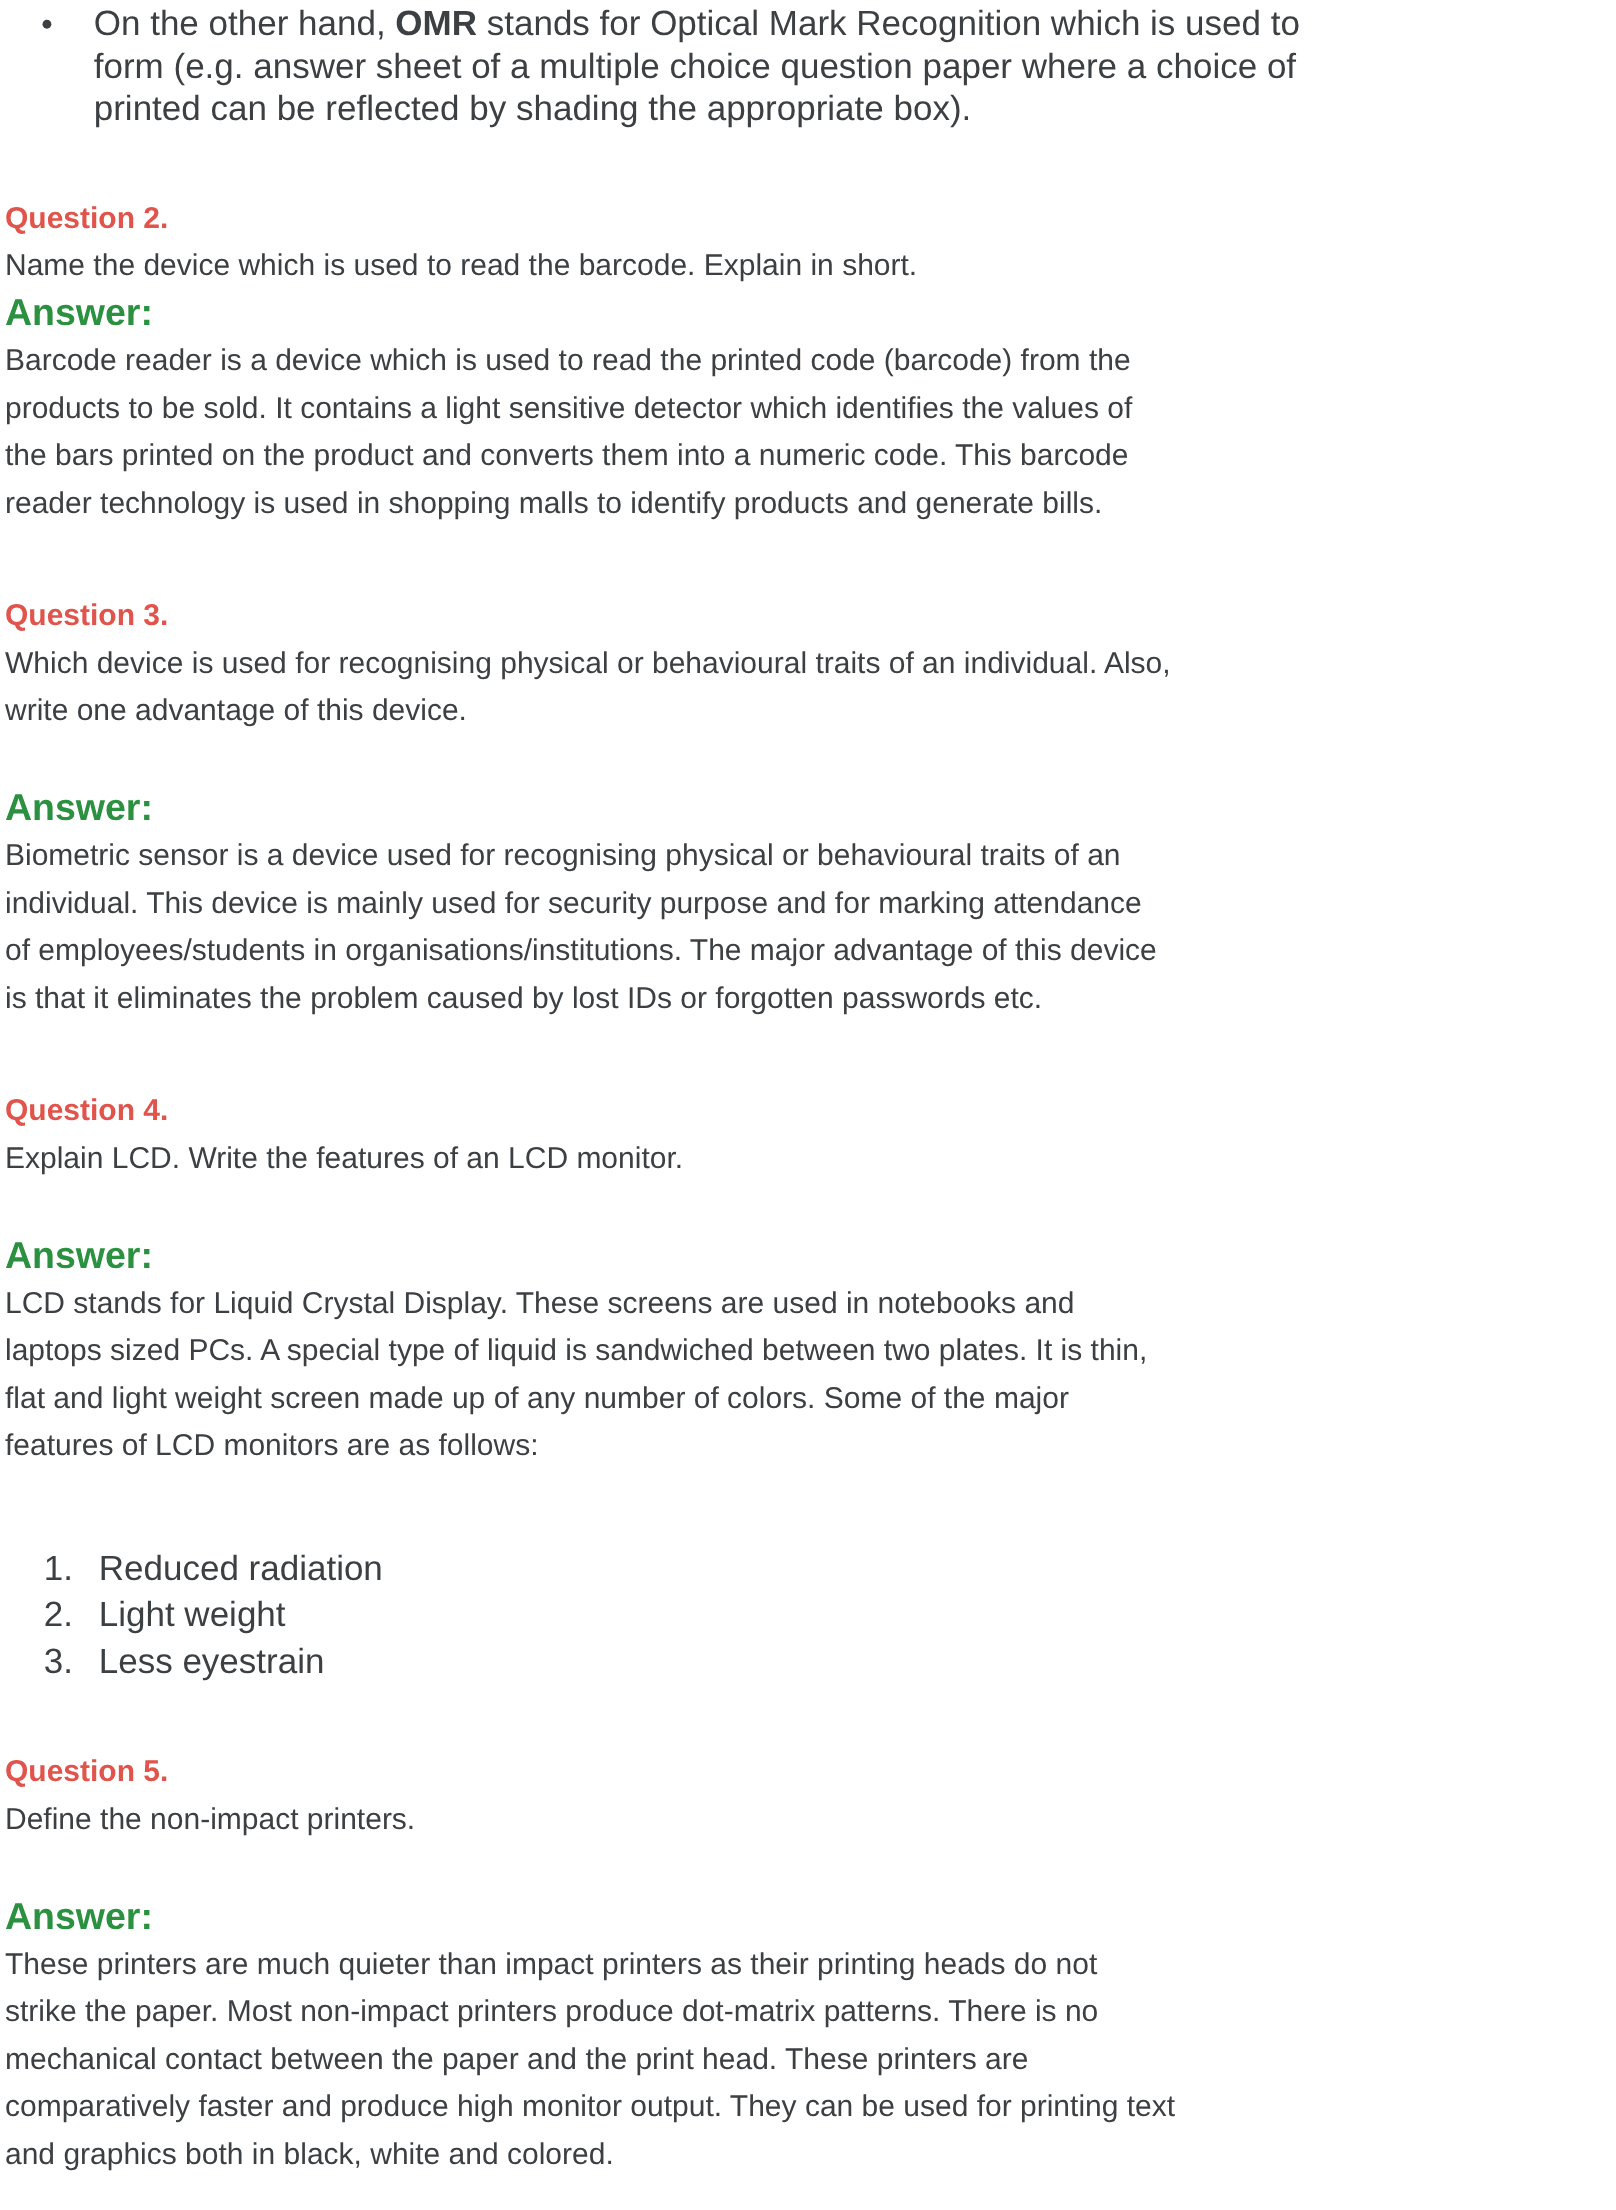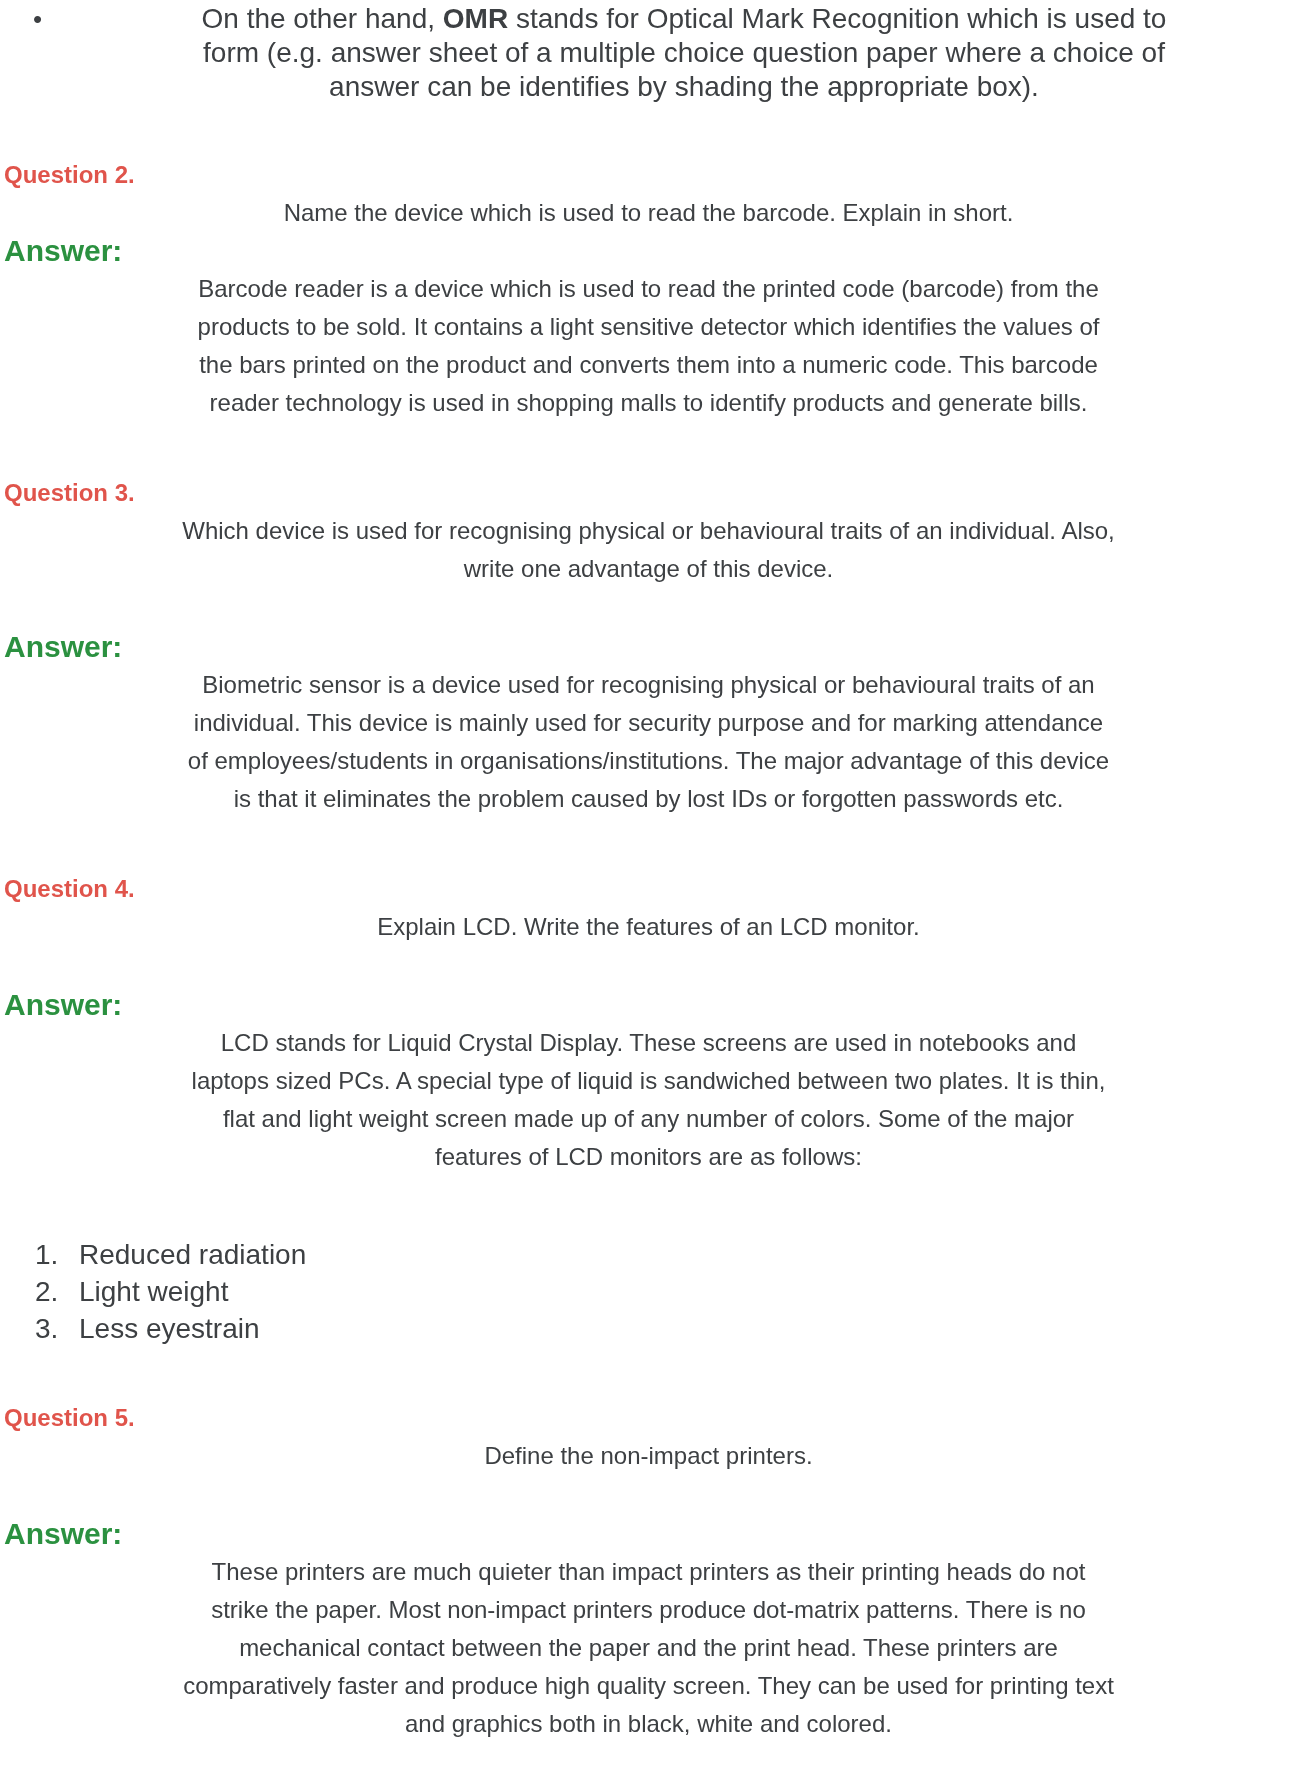--- a/index.html
+++ b/index.html
@@ -10,21 +10,21 @@
     --acolor:#2b9140;
   }
   html,body{margin:0;padding:0;}
   body{
     width:1293px;height:1768px;overflow:hidden;
     background:var(--bg);
     color:var(--text);
     font-family:"Liberation Sans", sans-serif;
   }
   .page{padding:2px 0 0 4px;}
-  .line{display:block;white-space:nowrap;text-align:center;}
+  .line{display:block;white-space:nowrap;}
 
   
   .block-bullet{display:flex;font-size:28px;line-height:34px;margin:0;}
   .bullet-marker{flex:0 0 71px;box-sizing:border-box;padding-left:29px;font-size:26px;}
   .bullet-lines{flex:1 1 auto;min-width:0;}
 
   
   .block-question{
     margin:52px 0 0 0;
     font-size:24px;line-height:38px;font-weight:bold;
@@ -49,21 +49,21 @@
 </style>
 </head>
 <body>
 
 <main class="page">
     <div class="block-bullet">
       <span class="bullet-marker">•</span>
       <div class="bullet-lines">
         <span class="line"><span>On the other hand, </span><span class="bold">OMR</span><span> stands for Optical Mark Recognition which is used to</span></span>
         <span class="line"><span>form (e.g. answer sheet of a multiple choice question paper where a choice of</span></span>
-        <span class="line"><span>answer can be identifies by shading the appropriate box).</span></span>
+        <span class="line"><span>printed can be reflected by shading the appropriate box).</span></span>
       </div>
     </div>
     <div class="block-question">Question 2.</div>
     <div class="block-para">
       <span class="line">Name the device which is used to read the barcode. Explain in short.</span>
     </div>
     <div class="block-answer tight">Answer:</div>
     <div class="block-para">
       <span class="line">Barcode reader is a device which is used to read the printed code (barcode) from the</span>
       <span class="line">products to be sold. It contains a light sensitive detector which identifies the values of</span>
@@ -100,16 +100,16 @@
     </div>
     <div class="block-question">Question 5.</div>
     <div class="block-para">
       <span class="line">Define the non-impact printers.</span>
     </div>
     <div class="block-answer">Answer:</div>
     <div class="block-para">
       <span class="line">These printers are much quieter than impact printers as their printing heads do not</span>
       <span class="line">strike the paper. Most non-impact printers produce dot-matrix patterns. There is no</span>
       <span class="line">mechanical contact between the paper and the print head. These printers are</span>
-      <span class="line">comparatively faster and produce high quality screen. They can be used for printing text</span>
+      <span class="line">comparatively faster and produce high monitor output. They can be used for printing text</span>
       <span class="line">and graphics both in black, white and colored.</span>
     </div>
   </main>
 
 </body></html>

